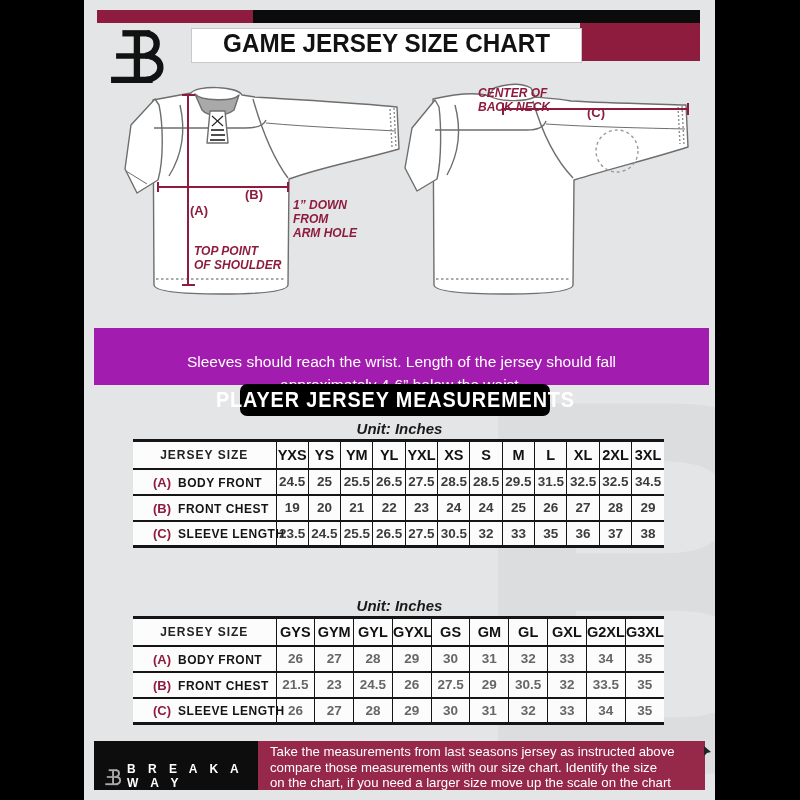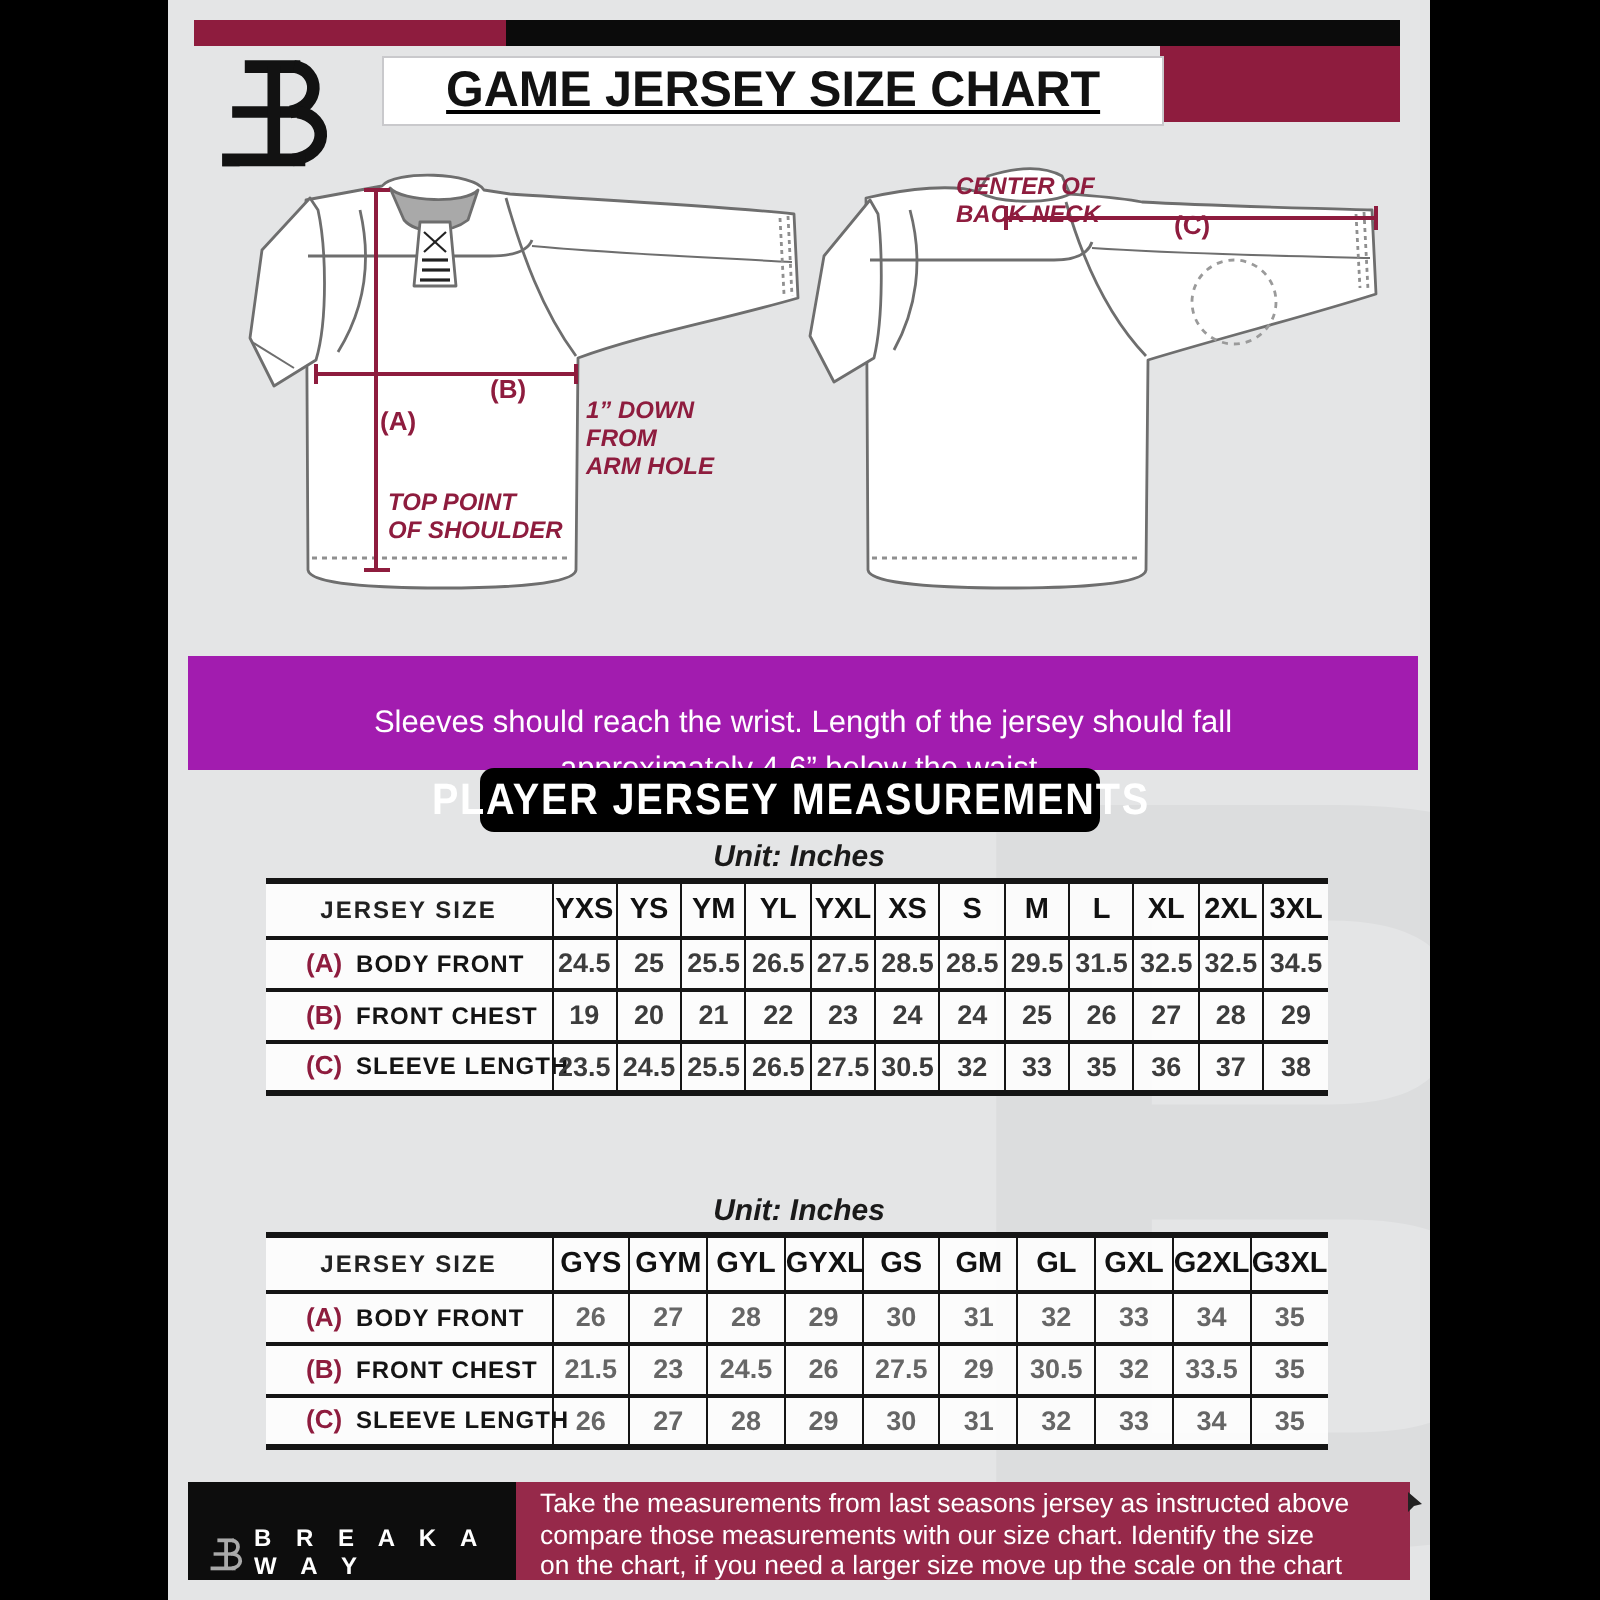--- a/index.html
+++ b/index.html
@@ -10,21 +10,21 @@
 
   
   .watermark{position:absolute;left:378px;top:318px;font-size:540px;line-height:1;
              font-weight:bold;color:#dcddde;z-index:0;user-select:none;}
 
   
   .topbar-maroon{left:13px;top:10px;width:156px;height:13px;background:#8e1c3e;z-index:2;}
   .topbar-black{left:169px;top:10px;width:447px;height:13px;background:#0b0b0b;z-index:2;}
   .header-maroon-block{left:496px;top:23px;width:120px;height:38px;background:#8e1c3e;z-index:2;}
   .title-box{left:107px;top:28px;width:389px;height:33px;background:#fff;border:1px solid #c9c9cc;
-             display:flex;align-items:center;justify-content:center;z-index:3;text-decoration:underline;}
+             display:flex;justify-content:center;z-index:3;}
   .title-box span{display:inline-block;transform:scaleX(0.97);white-space:nowrap;
                   font-size:25px;font-weight:800;color:#121212;letter-spacing:0px;}
   .logo-header{left:18px;top:27px;z-index:3;}
 
   
   .diagram{left:1px;top:83px;z-index:1;}
   .mlabel{position:absolute;color:#8e1c3e;z-index:2;white-space:pre-line;line-height:14px;}
   .mlabel.tag{font-weight:bold;font-size:13px;font-style:normal;}
   .mlabel.desc{font-style:italic;font-weight:600;font-size:12px;margin-top:20px;}
 

